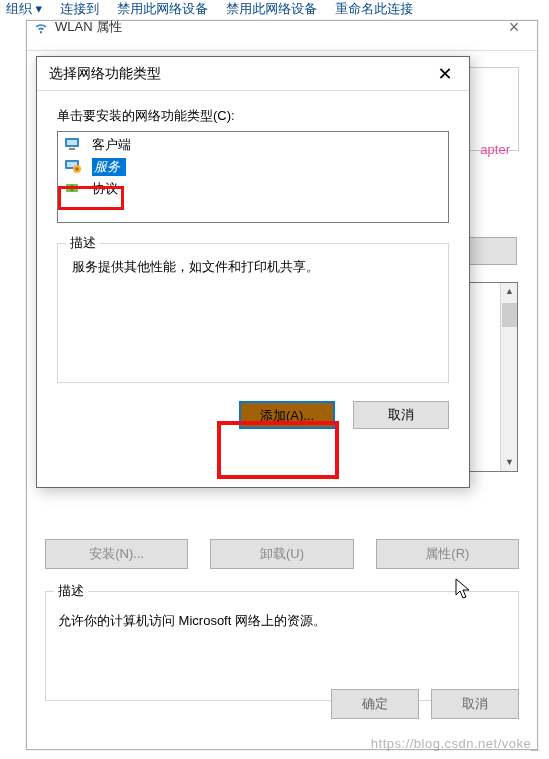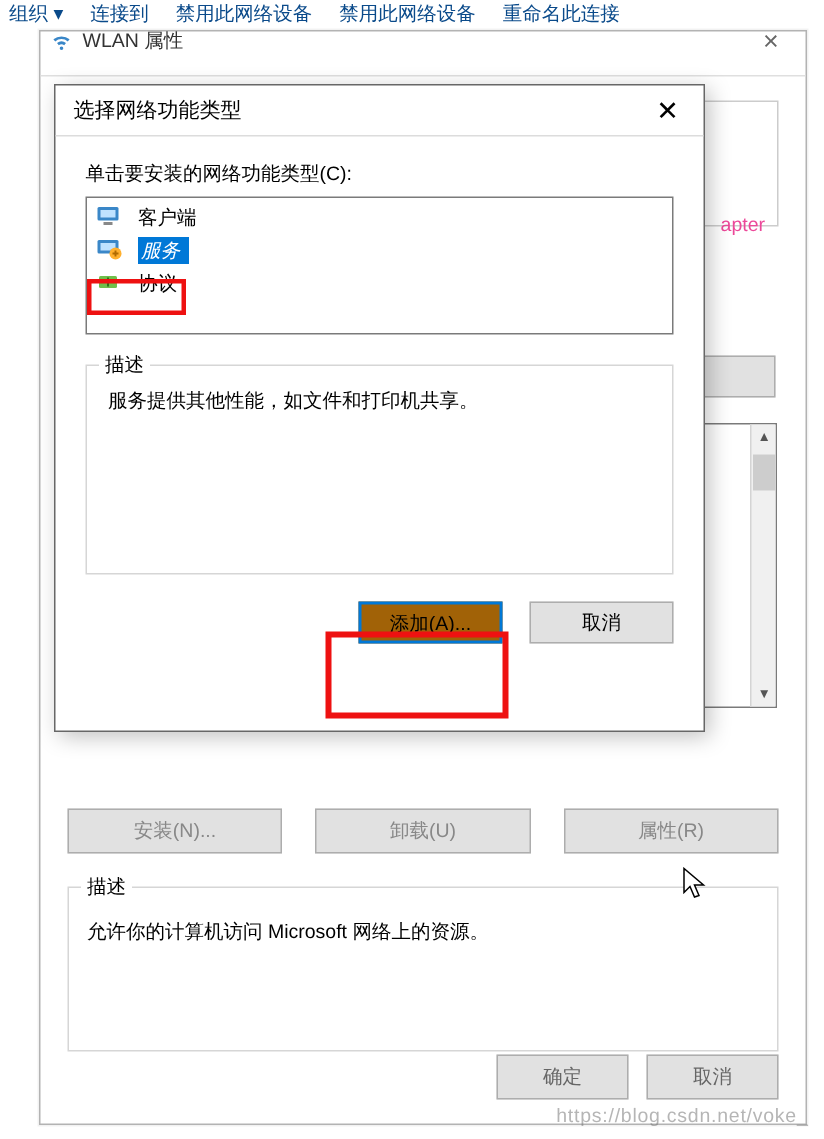--- a/index.html
+++ b/index.html
@@ -34,21 +34,21 @@
   .scroll-arrow.up { top: 0; }
   .scroll-arrow.down { bottom: 0; }
 
   .btn-row { position: absolute; left: 18px; right: 18px; top: 488px; display: flex; gap: 22px; }
   .win-btn { flex: 1; height: 30px; border: 1px solid #adadad; background: #e1e1e1; color: #888; text-align: center; line-height: 28px; }
 
   .desc-group { position: absolute; left: 18px; right: 18px; top: 540px; border: 1px solid #d6d6d6; height: 110px; }
   .desc-group .legend { position: relative; top: -10px; left: 8px; background: #fff; padding: 0 4px; font-size: 13px; }
   .desc-text { padding: 2px 12px 0 12px; font-size: 13px; }
 
-  .bottom-btns { position: absolute; right: 18px; bottom: 16px; display: flex; gap: 12px; }
+  .bottom-btns { position: absolute; right: 18px; bottom: 30px; display: flex; gap: 12px; }
   .bottom-btns .win-btn { width: 88px; flex: none; background: #e1e1e1; color: #666; }
 
   
   .type-dlg {
     position: absolute; left: 36px; top: 56px; width: 434px; height: 432px;
     background: #fff; border: 1px solid #676767; box-shadow: 3px 3px 14px rgba(0,0,0,.25);
     z-index: 10;
   }
   .type-titlebar { height: 34px; display: flex; justify-content: space-between; align-items: center; padding: 0 10px 0 12px; border-bottom: 1px solid #dcdcdc; }
   .type-title { font-size: 14px; }

